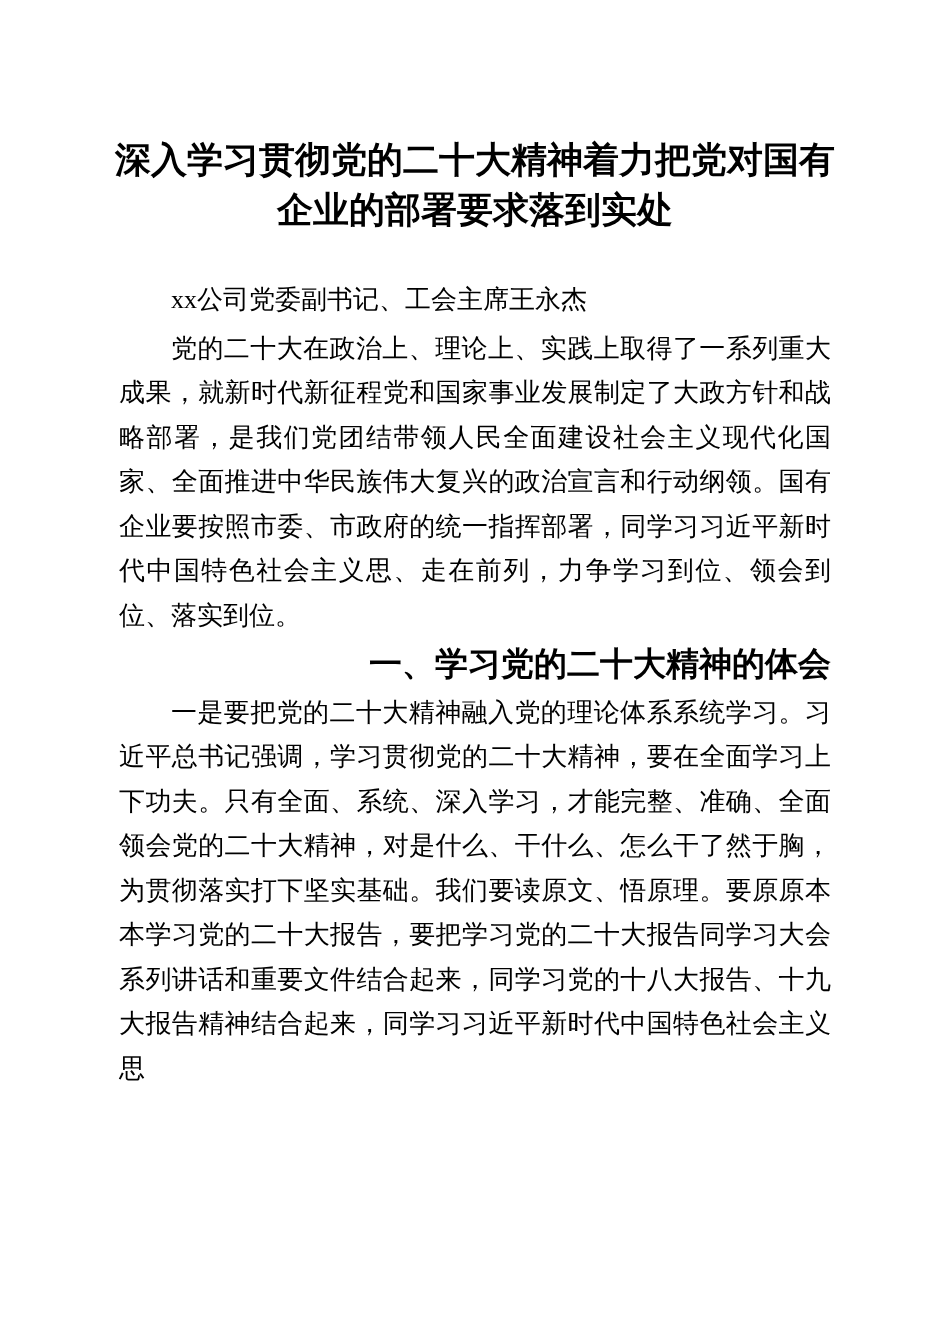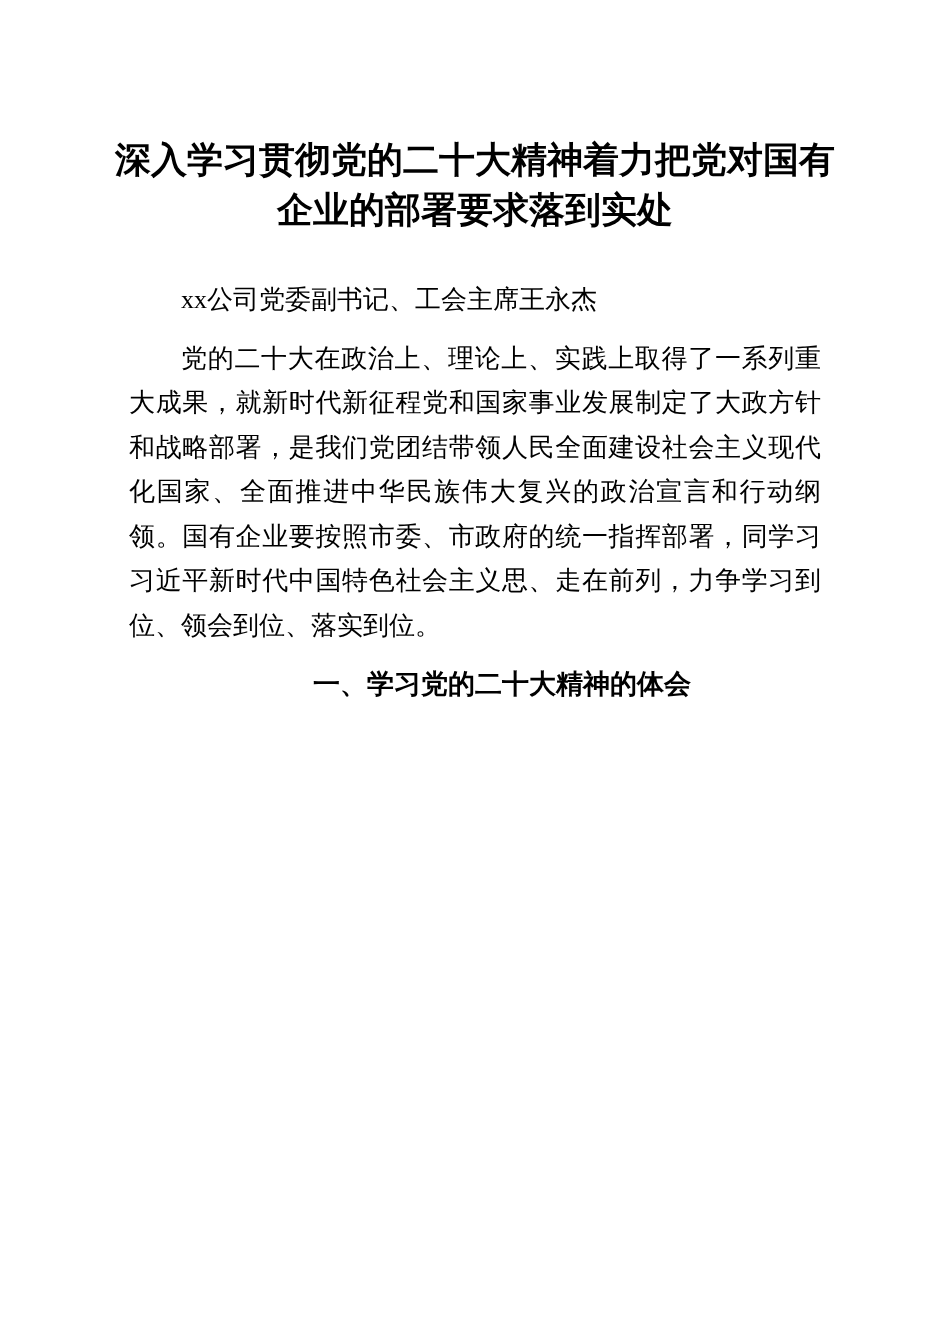--- a/index.html
+++ b/index.html
@@ -26,44 +26,45 @@
     margin: 43px 115px 0 115px;
     width: 720px;
     font-family: "Liberation Serif", "DejaVu Serif", serif;
     font-size: 26px;
     line-height: 44.5px;
     text-align: justify;
     text-justify: inter-character;
     color: #000000;
   }
   .doc-body p, .doc-body h2 {
-    margin: 14px;
+    margin: 4px;
     padding: 0;
     text-indent: 2em;
     font-family: Liberation Serif, serif;
   }
   .byline {
     text-align: left;
   }
   .section-heading {
     font-family: "Liberation Sans", "DejaVu Sans", sans-serif;
     font-weight: bold;
-    font-size: 27px;
+    font-size: 33px;
     line-height: 44.5px;
-    text-align: center;
+    text-align: right;
   }
 </style>
 </head>
 <body>
 
 <div class="page">
   <h1 class="doc-title">深入学习贯彻党的二十大精神着力把党对国有企业的部署要求落到实处</h1>
 
   <div class="doc-body">
     <p class="byline">xx公司党委副书记、工会主席王永杰</p>
 
 
     <p>党的二十大在政治上、理论上、实践上取得了一系列重大成果，就新时代新征程党和国家事业发展制定了大政方针和战略部署，是我们党团结带领人民全面建设社会主义现代化国家、全面推进中华民族伟大复兴的政治宣言和行动纲领。国有企业要按照市委、市政府的统一指挥部署，同学习习近平新时代中国特色社会主义思、走在前列，力争学习到位、领会到位、落实到位。</p>
 
     <h2 class="section-heading">一、学习党的二十大精神的体会</h2>
 
+    <p>一是要把党的二十大精神融入党的理论体系系统学习。习近平总书记强调，学习贯彻党的二十大精神，要在全面学习上下功夫。只有全面、系统、深入学习，才能完整、准确、全面领会党的二十大精神，对是什么、干什么、怎么干了然于胸，为贯彻落实打下坚实基础。我们要读原文、悟原理。要原原本本学习党的二十大报告，要把学习党的二十大报告同学习大会系列讲话和重要文件结合起来，同学习党的十八大报告、十九大报告精神结合起来，同学习习近平新时代中国特色社会主义思</p>
   </div>
 </div>
 
 </body></html>

